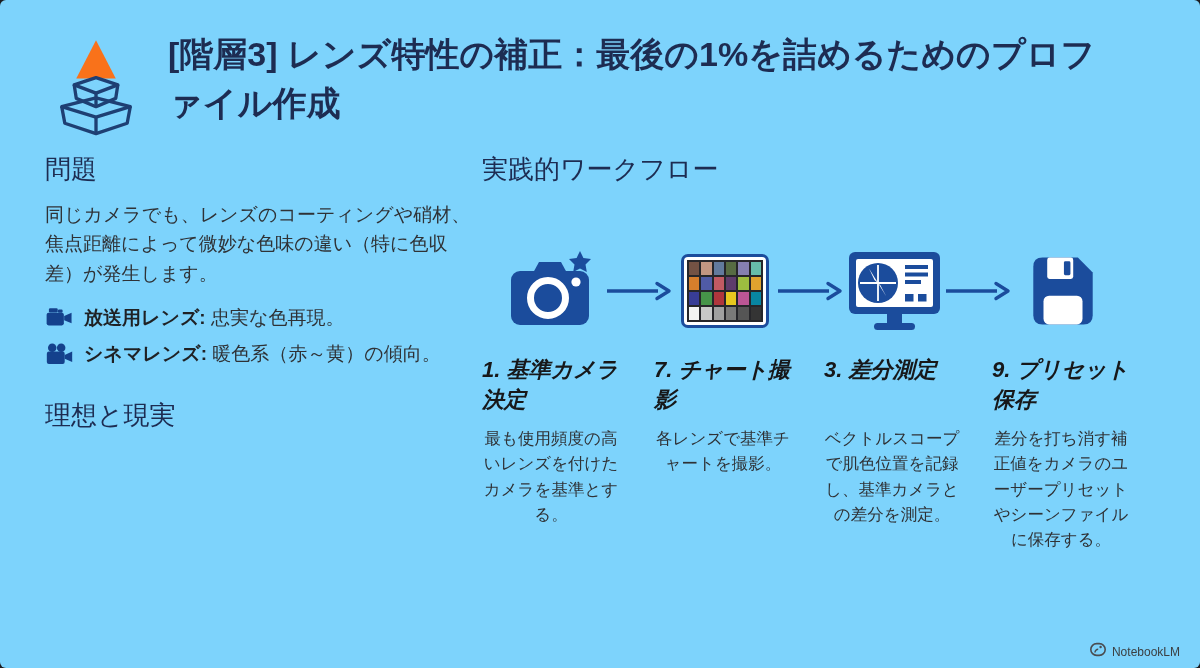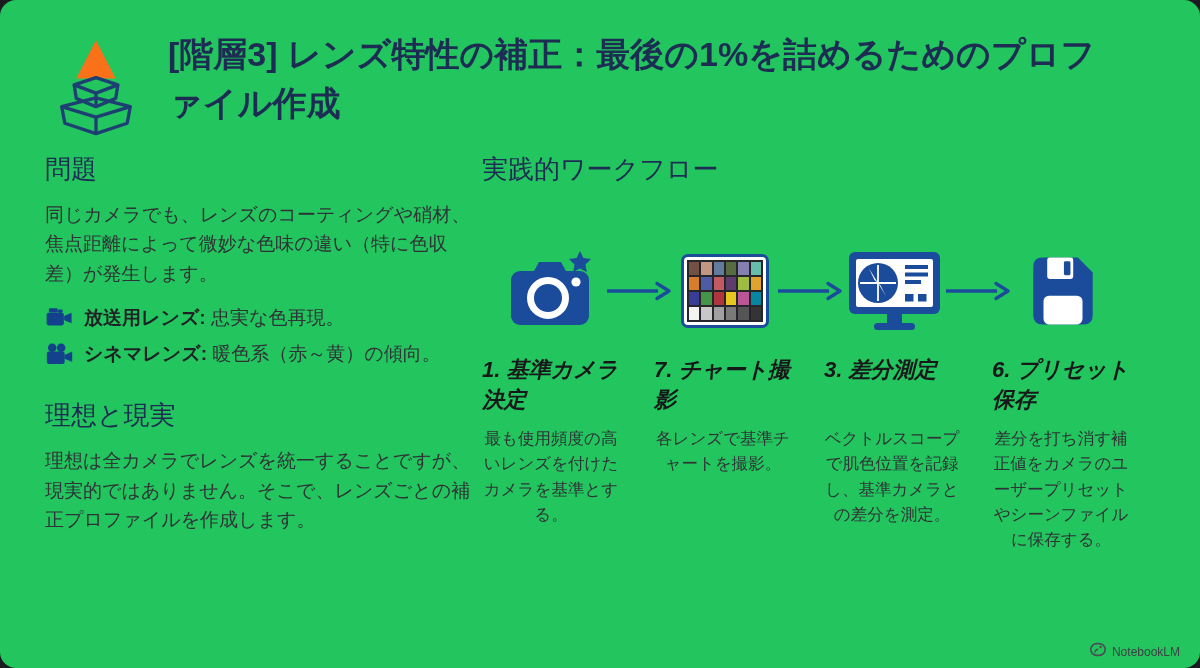--- a/index.html
+++ b/index.html
@@ -1,18 +1,18 @@
 <!DOCTYPE html>
 <html><head>
 <meta charset="utf-8">
 <style>
   * { margin:0; padding:0; box-sizing:border-box; }
   html,body { width:1200px; height:668px; }
   body { background:#1b1c20; font-family:"Liberation Sans","DejaVu Sans",sans-serif; position:relative; }
-  .slide { position:absolute; inset:0; background:#22c55e; border-radius:16px; overflow:hidden; }
+  .slide { position:absolute; inset:0; background:#7dd3fc; border-radius:6px; overflow:hidden; }
 
   
   .header { position:absolute; left:44px; top:30px; display:flex; gap:20px; align-items:flex-start; }
   .pyramid-wrap { width:104px; height:106px; flex:0 0 auto; margin-top:6px; }
   .page-title { width:945px; font-size:34px; font-weight:bold; color:#1d2c52; line-height:1.45; letter-spacing:0; }
 
   
   .left-col { position:absolute; left:45px; top:152px; width:432px; }
   .section-heading { font-size:26px; font-weight:normal; color:#1d2c52; margin-bottom:13px; }
   .body-text { font-size:19px; line-height:1.55; color:#2f3236; margin-bottom:16px; }
@@ -89,21 +89,20 @@
             <rect x="0.8" y="8.2" width="17.2" height="12" rx="2"></rect>
             <polygon points="18,11.5 25.2,8.2 25.2,18.2 18,15"></polygon>
           </svg>
         </span>
         <span><b class="bullet-label">シネマレンズ:</b><span> 暖色系（赤～黄）の傾向。</span></span>
       </li>
     </ul>
 
     <div class="ideal-block">
       <div class="section-heading">理想と現実</div>
-      <p class="body-text">理想は全カメラでレンズを統一することですが、現実的ではありません。そこで、レンズごとの補正プロファイルを作成します。</p>
     </div>
   </div>
 
   <div class="right-col">
     <div class="section-heading">実践的ワークフロー</div>
 
     <div class="workflow-grid">
 
       <div class="step-icon-cell" style="grid-column:1">
         <svg width="92" height="84" viewBox="0 0 92 84" fill="none">
@@ -193,21 +192,21 @@
           <path d="M10 14 Q10 4 20 4 H58 L74 20 V66 Q74 76 64 76 H20 Q10 76 10 66 Z" fill="#1b4c9c"></path>
           <rect x="25" y="4" width="28" height="23" rx="2.5" fill="#ffffff"></rect>
           <rect x="43" y="8" width="7" height="15" rx="1.5" fill="#1b4c9c"></rect>
           <rect x="21" y="45" width="42" height="31" rx="6" fill="#ffffff"></rect>
         </svg>
       </div>
 
       <div class="step-title" style="grid-column:1">1. 基準カメラ決定</div>
       <div class="step-title" style="grid-column:3">7. チャート撮影</div>
       <div class="step-title" style="grid-column:5">3. 差分測定</div>
-      <div class="step-title" style="grid-column:7">6. プリセット保存</div>
+      <div class="step-title" style="grid-column:7">9. プリセット保存</div>
 
       <div class="step-desc" style="grid-column:1">最も使用頻度の高いレンズを付けたカメラを基準とする。</div>
       <div class="step-desc" style="grid-column:3">各レンズで基準チャートを撮影。</div>
       <div class="step-desc" style="grid-column:5">ベクトルスコープで肌色位置を記録し、基準カメラとの差分を測定。</div>
       <div class="step-desc" style="grid-column:7">差分を打ち消す補正値をカメラのユーザープリセットやシーンファイルに保存する。</div>
     </div>
   </div>
 
   <div class="footer">
     <span>

